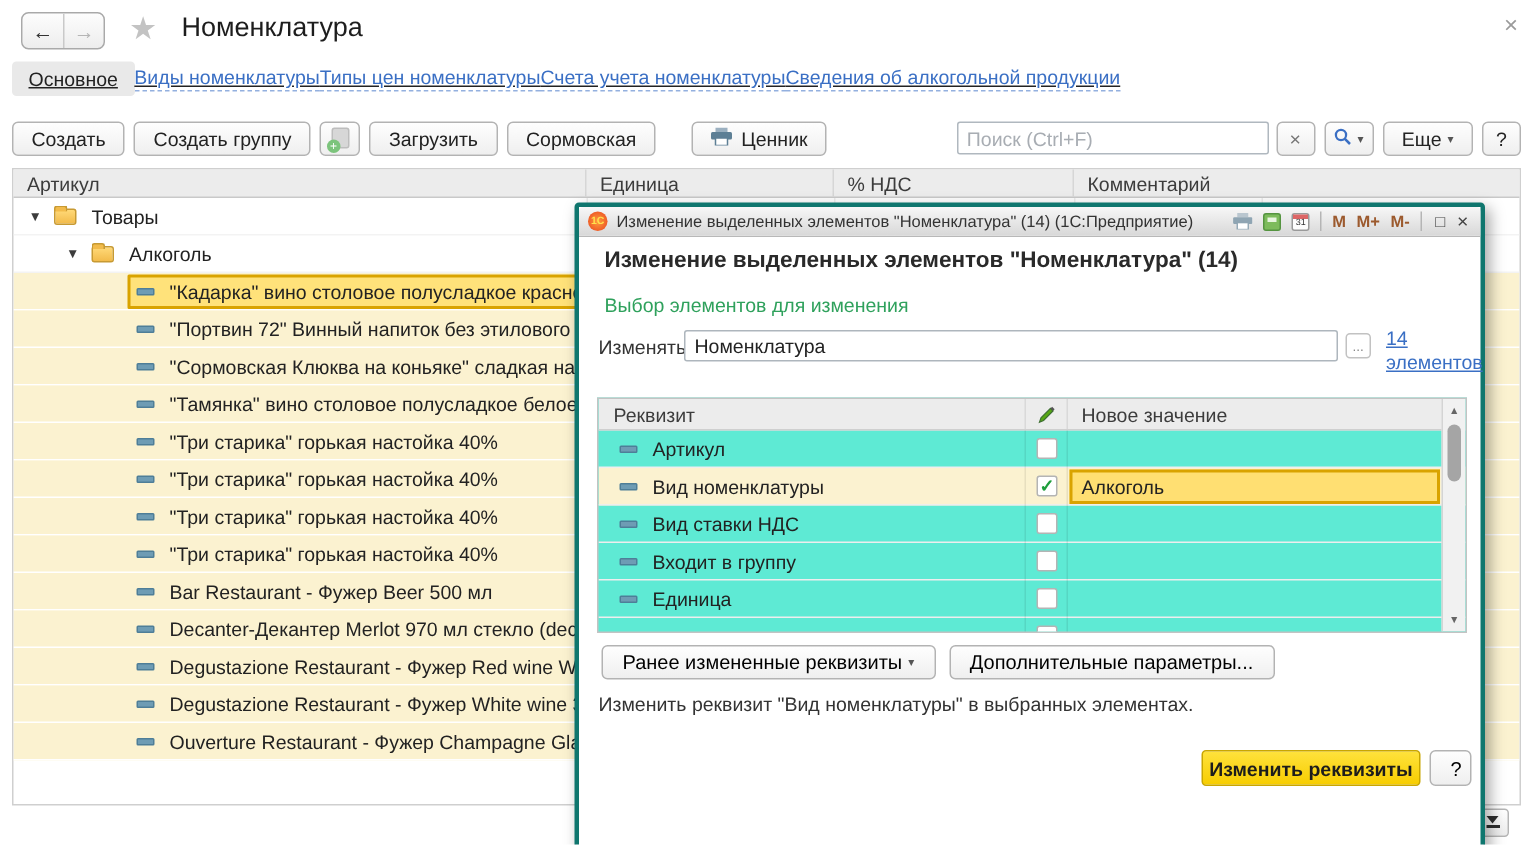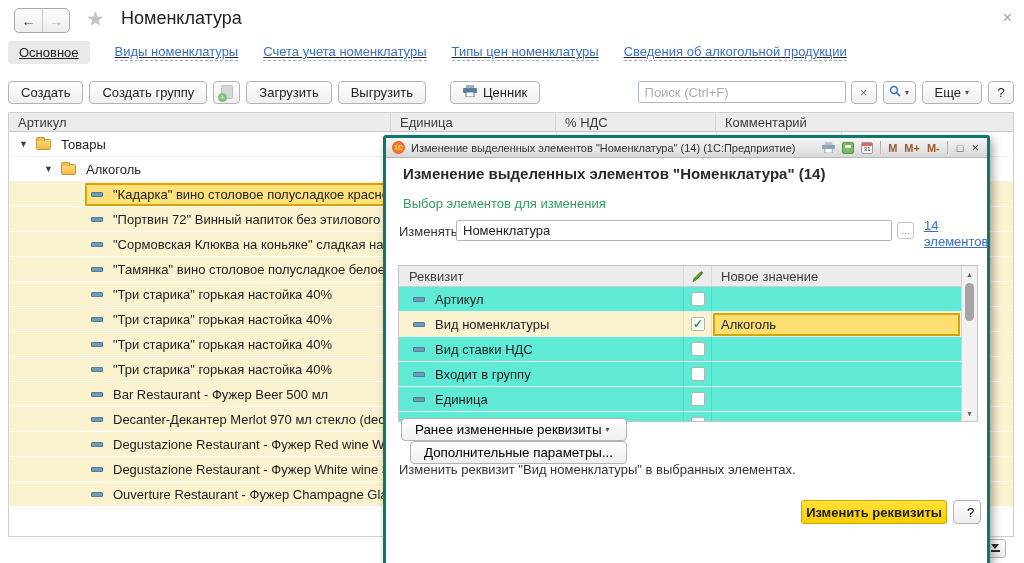--- a/index.html
+++ b/index.html
@@ -13,21 +13,21 @@
   .histnav button { width:27px; height:23px; border:none; background:transparent; font-size:14px;
              color:#333; cursor:pointer; }
   .histnav button.fwd { border-left:1px solid #c9c9c9; color:#b5b5b5; }
   .star { position:absolute; left:86px; top:7px; font-size:21px; color:#c3c3c3; cursor:pointer; }
   .page-title { position:absolute; left:121px; top:8px; font-size:18px; font-weight:400; color:#1d1d1d; }
   .winclose { position:absolute; right:12px; top:9px; font-size:16px; color:#9a9a9a; cursor:pointer; }
 
   
   .tabsrow { position:absolute; left:8px; top:41px; display:flex; align-items:center;text-decoration:underline; }
   .tab-active { background:#e9e9e9; border-radius:3px; padding:4px 11px; color:#222; }
-  .tablink { margin-left:25px; color:#3a6fc4; border-bottom:1px dashed rgba(58,111,196,.55);
+  .tablink { color:#3a6fc4; border-bottom:1px dashed rgba(58,111,196,.55);
              padding-bottom:1px; cursor:pointer; white-space:nowrap; }
 
   
   .cmdbar { position:absolute; left:8px; top:80px; right:10px; height:24px; display:flex; align-items:center;justify-content:flex-end; }
   .btn { height:23px; padding:0 12px; background:linear-gradient(#fefefe,#efefef);
          border:1px solid #b3b3b3; border-radius:4px; font-size:13px; color:#222;
          display:inline-flex; align-items:center; justify-content:center; cursor:pointer; white-space:nowrap; }
   .btn + .btn { margin-left:6px; }
   .iconbtn { width:27px; padding:0; }
   .docicon { position:relative; width:12px; height:14px; background:#d7d7d7; border:1px solid #bdbdbd; border-radius:2px; }
@@ -123,21 +123,21 @@
   .cb { position:absolute; left:292px; top:5px; width:14px; height:14px; background:#fff;
         border:1px solid #b4b4b4; border-radius:2px; display:flex; align-items:center; justify-content:center; }
   .cb .ck { color:#1e9e3c; font-size:12px; font-weight:bold; line-height:1; }
   .valcell { position:absolute; left:314px; top:1px; width:247px; height:23px; background:#ffdf72;
         border:2px solid #d9a300; display:flex; align-items:center; padding-left:6px; }
   .dscroll { position:absolute; right:0; top:0; bottom:0; width:16px; background:#f1f1f1; border-left:1px solid #d4d4d4; }
   .dscroll .sarr { position:absolute; left:0; width:15px; height:14px; display:flex; align-items:center;
         justify-content:center; font-size:7px; color:#666; }
   .dscroll .thumb { position:absolute; left:3px; top:17px; width:9px; height:38px; background:#a5a5a5; border-radius:5px; }
 
-  .dbtnrow { position:absolute; left:15px; top:280px; display:flex;flex-direction:column; }
+  .dbtnrow { position:absolute; left:15px; top:292px; display:flex; }
   .dbtn { height:23px; padding:0 13px; background:linear-gradient(#fefefe,#efefef); border:1px solid #b3b3b3;
           border-radius:4px; display:inline-flex; align-items:center; cursor:pointer; white-space:nowrap; }
   .dbtn + .dbtn { margin-left:9px; }
   .dhint { position:absolute; left:13px; top:324px; color:#333; }
   .apply { position:absolute; left:415px; top:362px; width:146px; height:24px; background:linear-gradient(#ffe23c,#f7cd00);
            border:1px solid #c9a600; border-radius:3px; font-weight:bold; font-size:13px; color:#1c1c1c;
            display:flex; align-items:center; justify-content:center; cursor:pointer; }
   .dhelp { position:absolute; left:567px; top:362px; width:21px; height:24px; }
 </style>
 </head>
@@ -149,33 +149,33 @@
     <button>←</button>
     <button class="fwd">→</button>
   </div>
   <span class="star">★</span>
   <div class="page-title">Номенклатура</div>
   <span class="winclose">×</span>
 
   <div class="tabsrow">
     <span class="tab-active">Основное</span>
     <span class="tablink">Виды номенклатуры</span>
+    <span class="tablink">Типы цен номенклатуры</span>
     <span class="tablink">Счета учета номенклатуры</span>
-    <span class="tablink">Типы цен номенклатуры</span>
     <span class="tablink">Сведения об алкогольной продукции</span>
   </div>
 
   <div class="cmdbar">
     <button class="btn">Создать</button>
     <button class="btn">Создать группу</button>
     <button class="btn iconbtn">
         <span class="docicon"></span>
       </button>
     <button class="btn">Загрузить</button>
-    <button class="btn">Выгрузить</button>
+    <button class="btn">Сормовская</button>
     <button class="btn" style="margin-left:24px">
       <span class="printer">
         <svg width="14" height="12" viewBox="0 0 14 12">
             <rect x="3" y="0" width="8" height="3" fill="#9bb0c0"></rect>
             <rect x="0" y="3" width="14" height="5" rx="1" fill="#5d7f95"></rect>
             <rect x="3" y="7" width="8" height="5" fill="#fff" stroke="#5d7f95"></rect>
           </svg>
       </span>
       <span>Ценник</span>
     </button>

